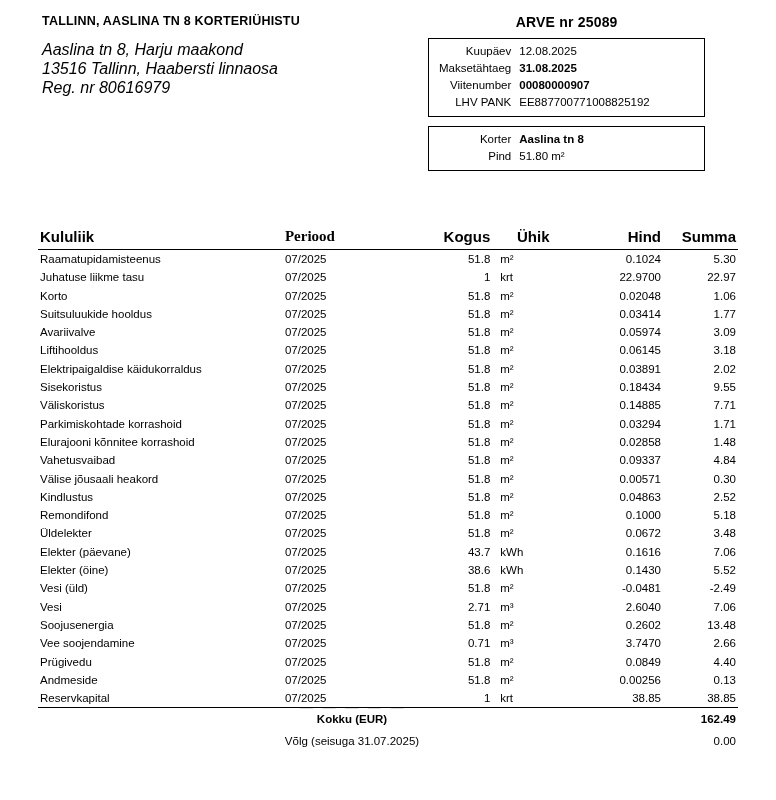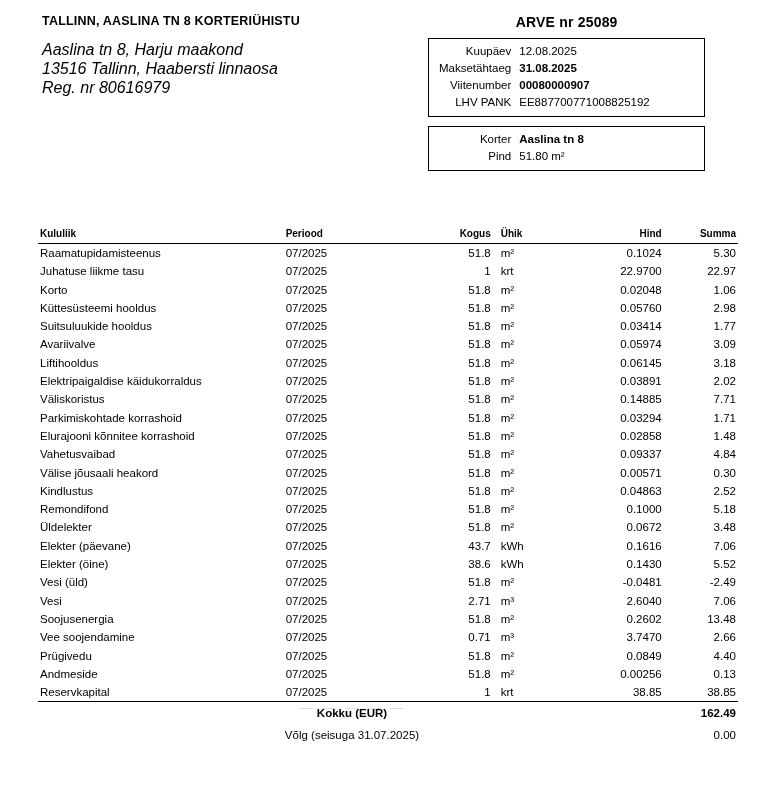--- a/index.html
+++ b/index.html
@@ -91,41 +91,41 @@
     top: 228px;
     width: 700px;
   }
   table.items {
     width: 100%;
     border-collapse: collapse;
     font-size: 11.5px;
   }
   table.items thead th {
     font-weight: bold;
-    font-size: 10px;
+    font-size: 15px;
     padding: 0 0 4px 0;
     border-bottom: 1px solid #000;
     white-space: nowrap;
   }
   table.items tbody td {
     padding: 1px 0 1px 0;
     line-height: 16.3px;
     white-space: nowrap;
   }
   .c-name   { text-align: left;  width: 250px; padding-left: 2px !important; }
   .c-period { text-align: left;  width: 150px; }
   .c-qty    { text-align: right; width: 62px;  padding-right: 6px !important; }
   .c-unit   { text-align: left;  width: 68px;  padding-left: 4px !important; }
   .c-price  { text-align: right; width: 98px;  padding-right: 4px !important; }
   .c-sum    { text-align: right; width: 72px;  padding-right: 2px !important; }
 
   thead .c-name { text-align: left; }
-  thead .c-period { text-align: left; }
+  thead .c-period { text-align: left; font-family: Liberation Serif, serif; }
   thead .c-qty { text-align: right; }
-  thead .c-unit { text-align: left; }
+  thead .c-unit { text-align: center; }
   thead .c-price { text-align: right; }
   thead .c-sum { text-align: right; }
 
   
   .totals {
     margin-top: 0;
     width: 100%;
     border-collapse: collapse;
     font-size: 11.5px;
   }
@@ -232,28 +232,20 @@
           </tr>
           <tr>
             <td class="c-name">Korto</td>
             <td class="c-period">07/2025</td>
             <td class="c-qty">51.8</td>
             <td class="c-unit">m²</td>
             <td class="c-price">0.02048</td>
             <td class="c-sum">1.06</td>
           </tr>
           <tr>
-            <td class="c-name">Küttesüsteemi hooldus</td>
-            <td class="c-period">07/2025</td>
-            <td class="c-qty">51.8</td>
-            <td class="c-unit">m²</td>
-            <td class="c-price">0.05760</td>
-            <td class="c-sum">2.98</td>
-          </tr>
-          <tr>
             <td class="c-name">Suitsuluukide hooldus</td>
             <td class="c-period">07/2025</td>
             <td class="c-qty">51.8</td>
             <td class="c-unit">m²</td>
             <td class="c-price">0.03414</td>
             <td class="c-sum">1.77</td>
           </tr>
           <tr>
             <td class="c-name">Avariivalve</td>
             <td class="c-period">07/2025</td>
@@ -270,20 +262,28 @@
             <td class="c-price">0.06145</td>
             <td class="c-sum">3.18</td>
           </tr>
           <tr>
             <td class="c-name">Elektripaigaldise käidukorraldus</td>
             <td class="c-period">07/2025</td>
             <td class="c-qty">51.8</td>
             <td class="c-unit">m²</td>
             <td class="c-price">0.03891</td>
             <td class="c-sum">2.02</td>
+          </tr>
+          <tr>
+            <td class="c-name">Sisekoristus</td>
+            <td class="c-period">07/2025</td>
+            <td class="c-qty">51.8</td>
+            <td class="c-unit">m²</td>
+            <td class="c-price">0.18434</td>
+            <td class="c-sum">9.55</td>
           </tr>
           <tr>
             <td class="c-name">Väliskoristus</td>
             <td class="c-period">07/2025</td>
             <td class="c-qty">51.8</td>
             <td class="c-unit">m²</td>
             <td class="c-price">0.14885</td>
             <td class="c-sum">7.71</td>
           </tr>
           <tr>

